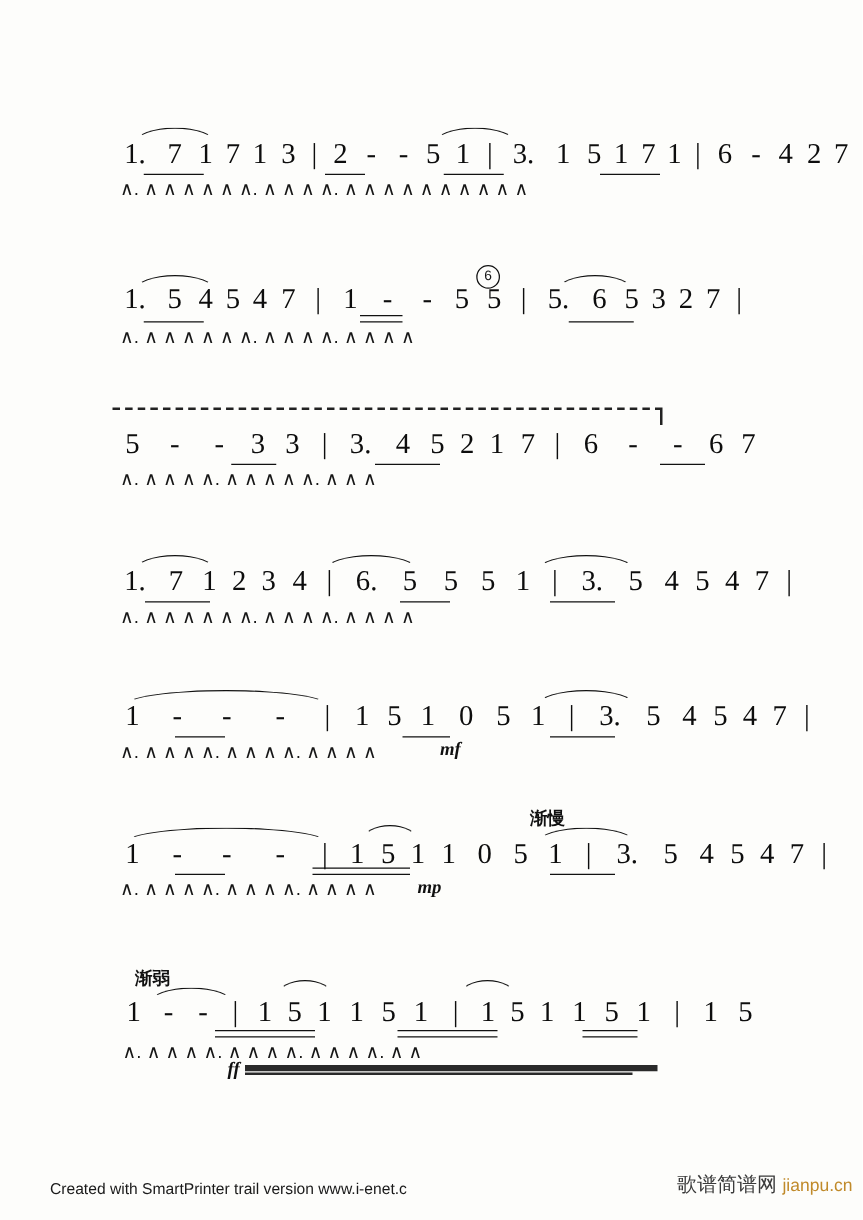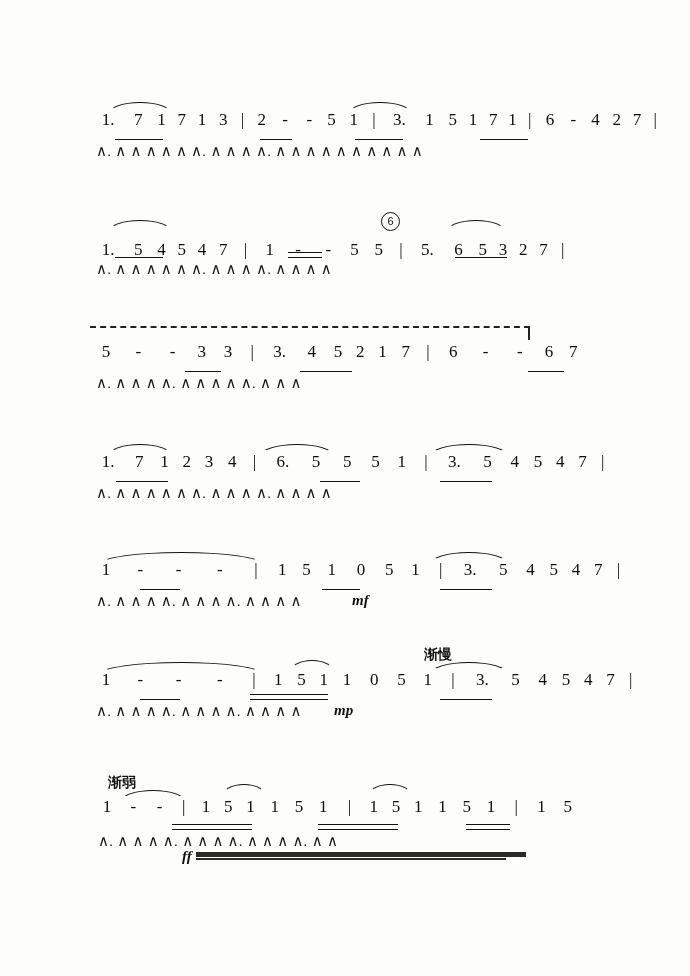--- a/index.html
+++ b/index.html
@@ -41,21 +41,21 @@
     width: 690px;
     height: 90px;
   }
   .notes-row {
     position: absolute;
     left: 90px;
     top: 14px;
     width: 520px;
     height: 40px;
     font-family: "Liberation Serif", serif;
-    font-size: 17px;
+    font-size: 23px;
     color: #0d0d0d;
     white-space: nowrap;
     letter-spacing: 0px;
   }
   .notes-row span.n {
     display: inline-block;
     position: relative;
     text-align: center;
   }
   .bow-row {
@@ -229,21 +229,21 @@
       <span class="n" style="width:18px">∧</span>
       <span class="n" style="width:16px">∧</span>
       <span class="n" style="width:16px">∧</span>
     </div>
   </div>
 
   <div class="system" style="top:210px;">
     <div class="slur" style="left:108px; top:10px; width:62px;"></div>
     <div class="slur" style="left:446px; top:10px; width:58px;"></div>
     <div class="marker-circle" style="left:381px; top:2px;">6</div>
-    <div class="notes-row" style="left:93px; top:30px;">
+    <div class="notes-row" style="left:93px; top:16px;">
       <span class="n" style="width:30px">1.</span>
       <span class="n" style="width:22px">5</span>
       <span class="n" style="width:16px">4</span>
       <span class="n" style="width:16px">5</span>
       <span class="n" style="width:16px">4</span>
       <span class="n" style="width:18px">7</span>
       <span class="n" style="width:18px">|</span>
       <span class="n" style="width:22px">1</span>
       <span class="n" style="width:26px">-</span>
       <span class="n" style="width:26px">-</span>
@@ -543,14 +543,19 @@
       <span class="n" style="width:20px">∧.</span>
       <span class="n" style="width:22px">∧</span>
       <span class="n" style="width:22px">∧</span>
     </div>
 
     <div class="dyn" style="left:182px; top:86px;">ff</div>
     <div class="thickline" style="left:196px; top:90px; width:330px;"></div>
     <div class="thickline thin" style="left:196px; top:96px; width:310px;"></div>
   </div>
 
+  <div class="footer-left">Created with SmartPrinter trail version www.i-enet.c</div>
+  <div class="footer-right">
+    <span class="cn">歌谱简谱网</span>
+    <span class="en">jianpu.cn</span>
+  </div>
 
 </div>
 
 </body></html>

